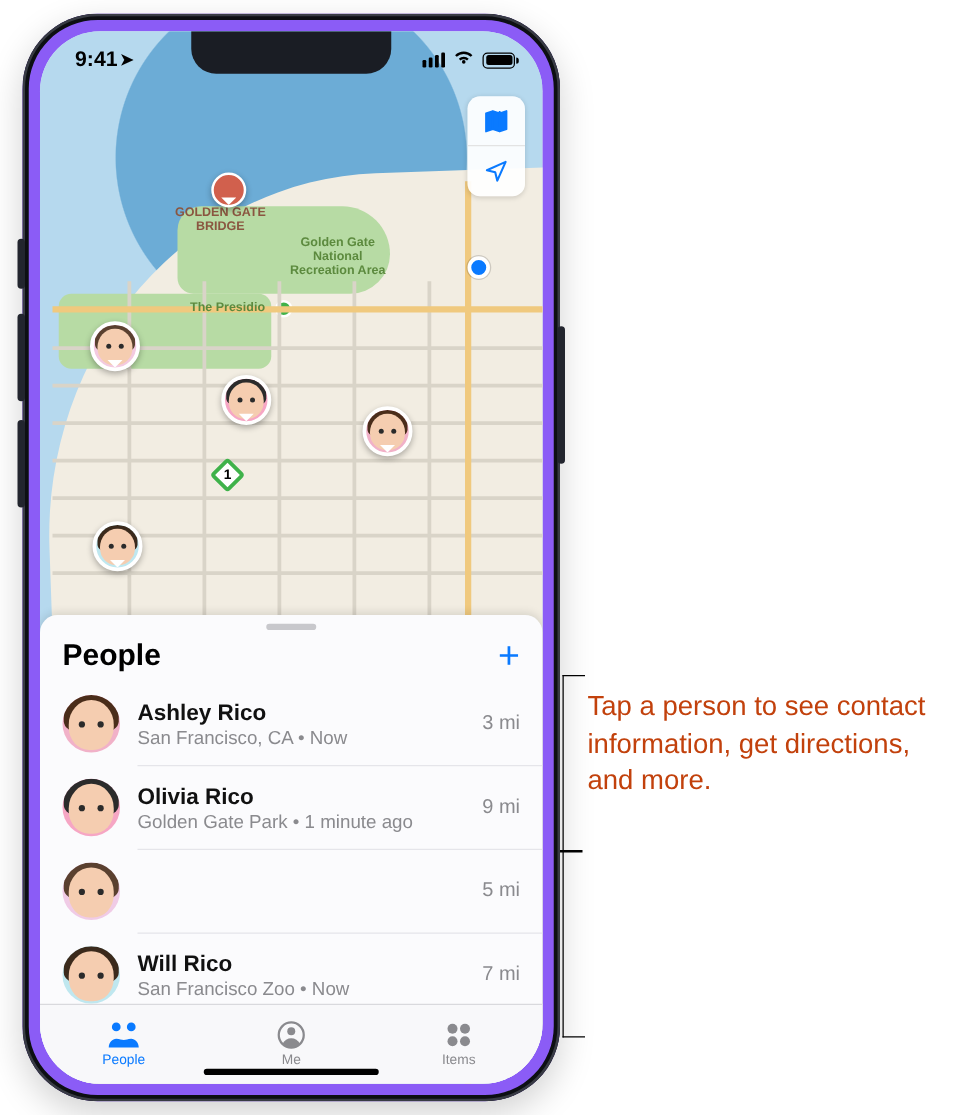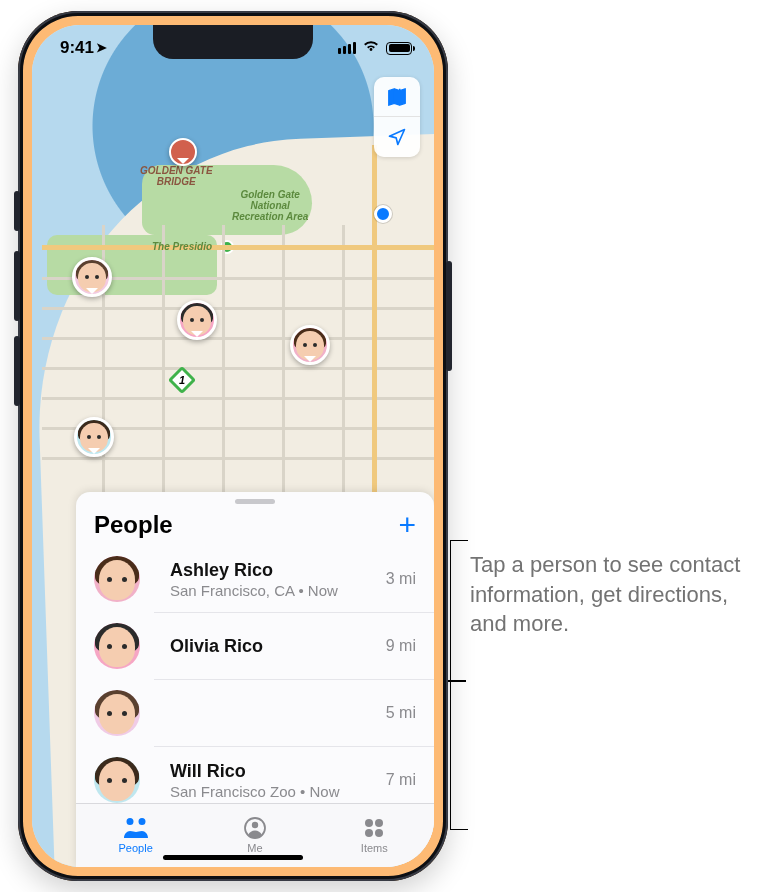--- a/index.html
+++ b/index.html
@@ -17,21 +17,21 @@
     display: flex;
     align-items: center;
   }
   
   .iphone {
     position: relative;
     width: 430px;
     height: 870px;
     margin-left: 18px;
     border-radius: 60px;
-    background: #fdba74;
+    background: #8b5cf6;
     padding: 14px;
     box-shadow:
       inset 0 0 0 2px #383b44,
       inset 0 0 0 5px #0d0f13,
       0 10px 28px rgba(0,0,0,.18);
   }
   
   .btn-side {
     position: absolute;
     background: #22252e;
@@ -94,21 +94,20 @@
   }
   .battery .fill { position:absolute; inset:1.5px; background:#000; border-radius:2px;}
 
   
   .map {
     position: absolute;
     inset: 0;
     background:
       radial-gradient(circle at 50% 12%, #6cacd6 0 140px, transparent 141px),
       linear-gradient(#b6d9ee, #b6d9ee);
-    font-style: italic;
   }
   .land {
     position: absolute;
     top: 115px; left: 10px; right: -60px; bottom: 0;
     background: #f2ede2;
     border-top-left-radius: 60% 40%;
     border-top-right-radius: 0 0;
     transform: rotate(-2deg);
   }
   .park {
@@ -213,38 +212,37 @@
     position:absolute;
     left:0; right:0; bottom:0;
     height:375px;
     background:#fbfbfd;
     border-top-left-radius:14px;
     border-top-right-radius:14px;
     z-index:50;
     display:flex;
     flex-direction:column;
     box-shadow:0 -1px 8px rgba(0,0,0,.12);
-    margin-left:44px;
   }
   .grabber {
     width:40px;height:5px;background:#c8c8cc;
     border-radius:3px;
     margin:7px auto 4px;
   }
   .sheet-header {
     display:flex;align-items:center;justify-content:space-between;
     padding:2px 18px 6px;
   }
   .sheet-header h1 { font-size:24px; font-weight:700; }
   .plus { color:#0a7aff; font-size:30px; font-weight:400; line-height:1;}
   .list { flex:1; overflow:hidden; }
   .row {
     display:flex; align-items:center;
     padding:10px 18px;
-    gap:30px;
+    gap:14px;
   }
   .row .av {
     width:46px;height:46px;border-radius:50%;
     flex-shrink:0;
     position:relative;
     overflow:hidden;
   }
   .row .txt { flex:1; min-width:0;}
   .row .name { font-size:18px; font-weight:600; color:#111;}
   .row .sub { font-size:15px; color:#8a8a8e; margin-top:1px;}
@@ -296,21 +294,21 @@
   .memoji .eyeL{left:28%}.memoji .eyeR{right:28%}
 
   
   .callout {
     position:absolute;
     left:470px;
     top:550px;
     width:280px;
     font-size:22px;
     line-height:1.35;
-    color:#737373;
+    color:#c2410c;
   }
   .bracket {
     position:absolute;
     left:450px;
     top:540px;
     width:18px;
     height:290px;
     border-left:1.5px solid #000;
     border-top:1.5px solid #000;
     border-bottom:1.5px solid #000;
@@ -474,20 +472,21 @@
             <div class="av" style="background:#f6a6c4">
               <div class="memoji">
                   <div class="hair" style="background:#2b2b2b"></div>
                   <div class="face"></div>
                   <div class="eyeL"></div>
                   <div class="eyeR"></div>
                 </div>
             </div>
             <div class="txt">
               <div class="name">Olivia Rico</div>
+              <div class="sub">Golden Gate Park • 1 minute ago</div>
             </div>
             <div class="dist">9 mi</div>
           </div>
           <div class="divider"></div>
           <div class="row">
             <div class="av" style="background:#f0cbe6">
               <div class="memoji">
                   <div class="hair" style="background:#5a402f"></div>
                   <div class="face"></div>
                   <div class="eyeL"></div>

